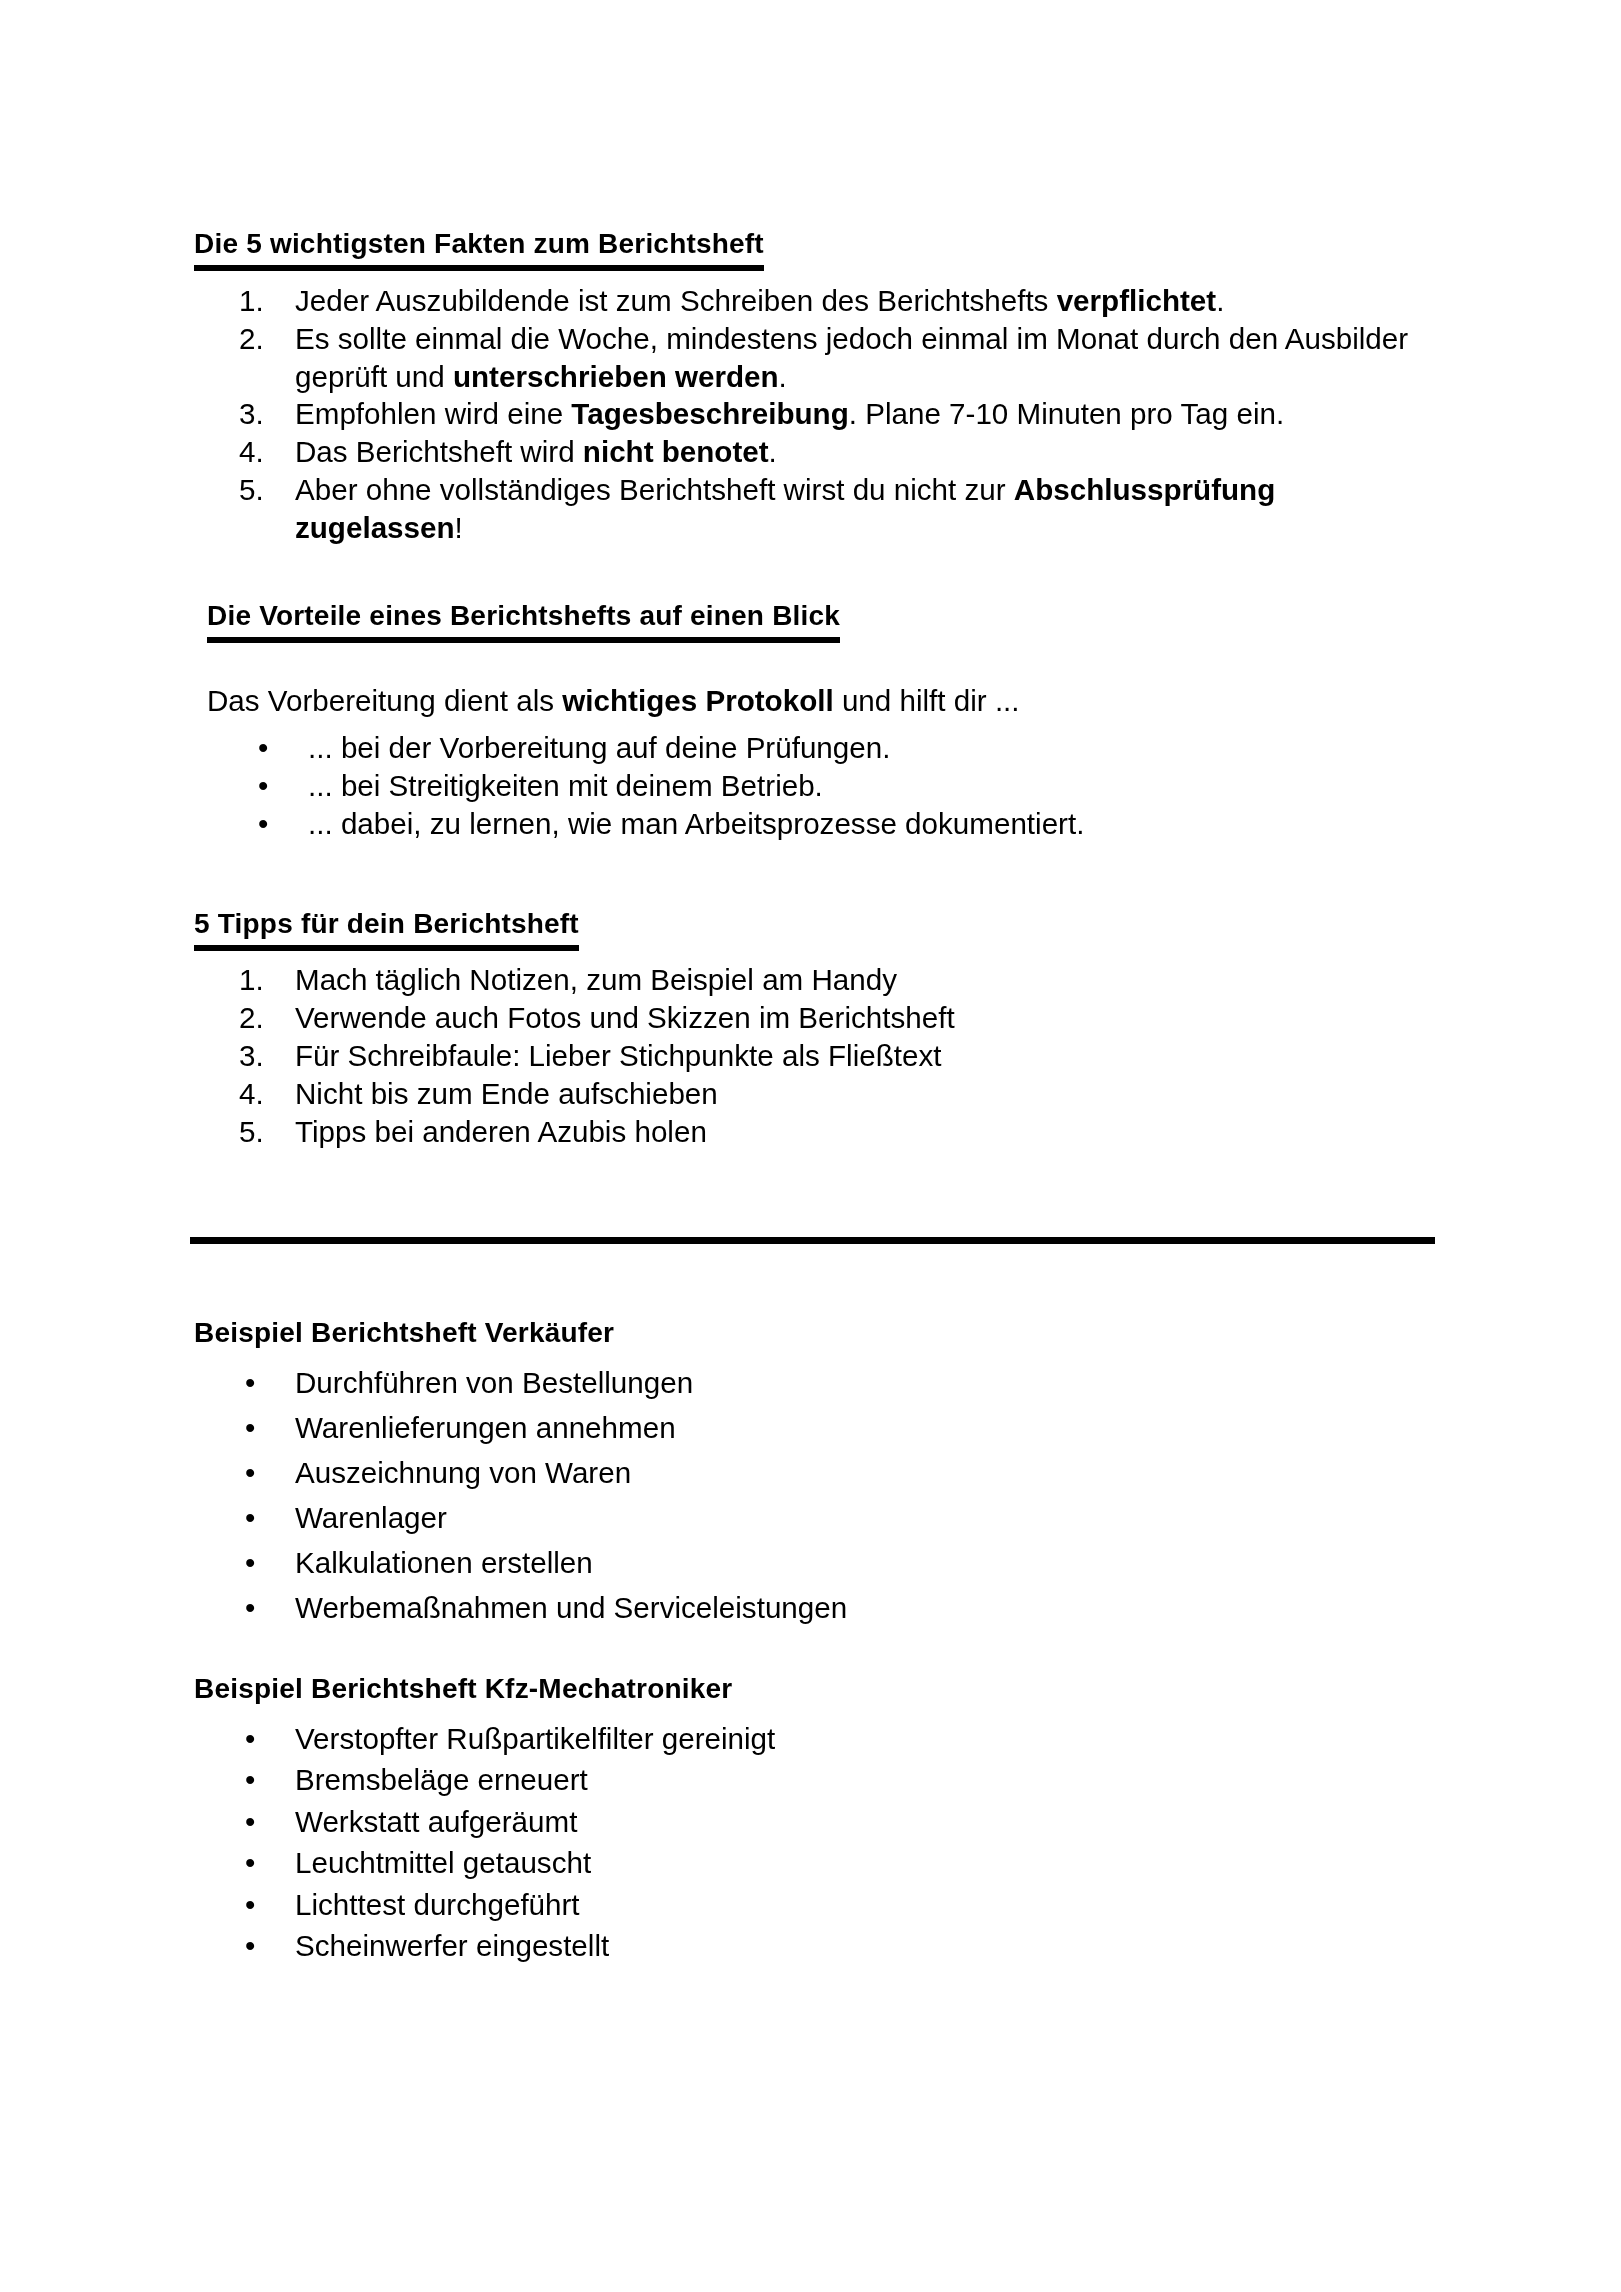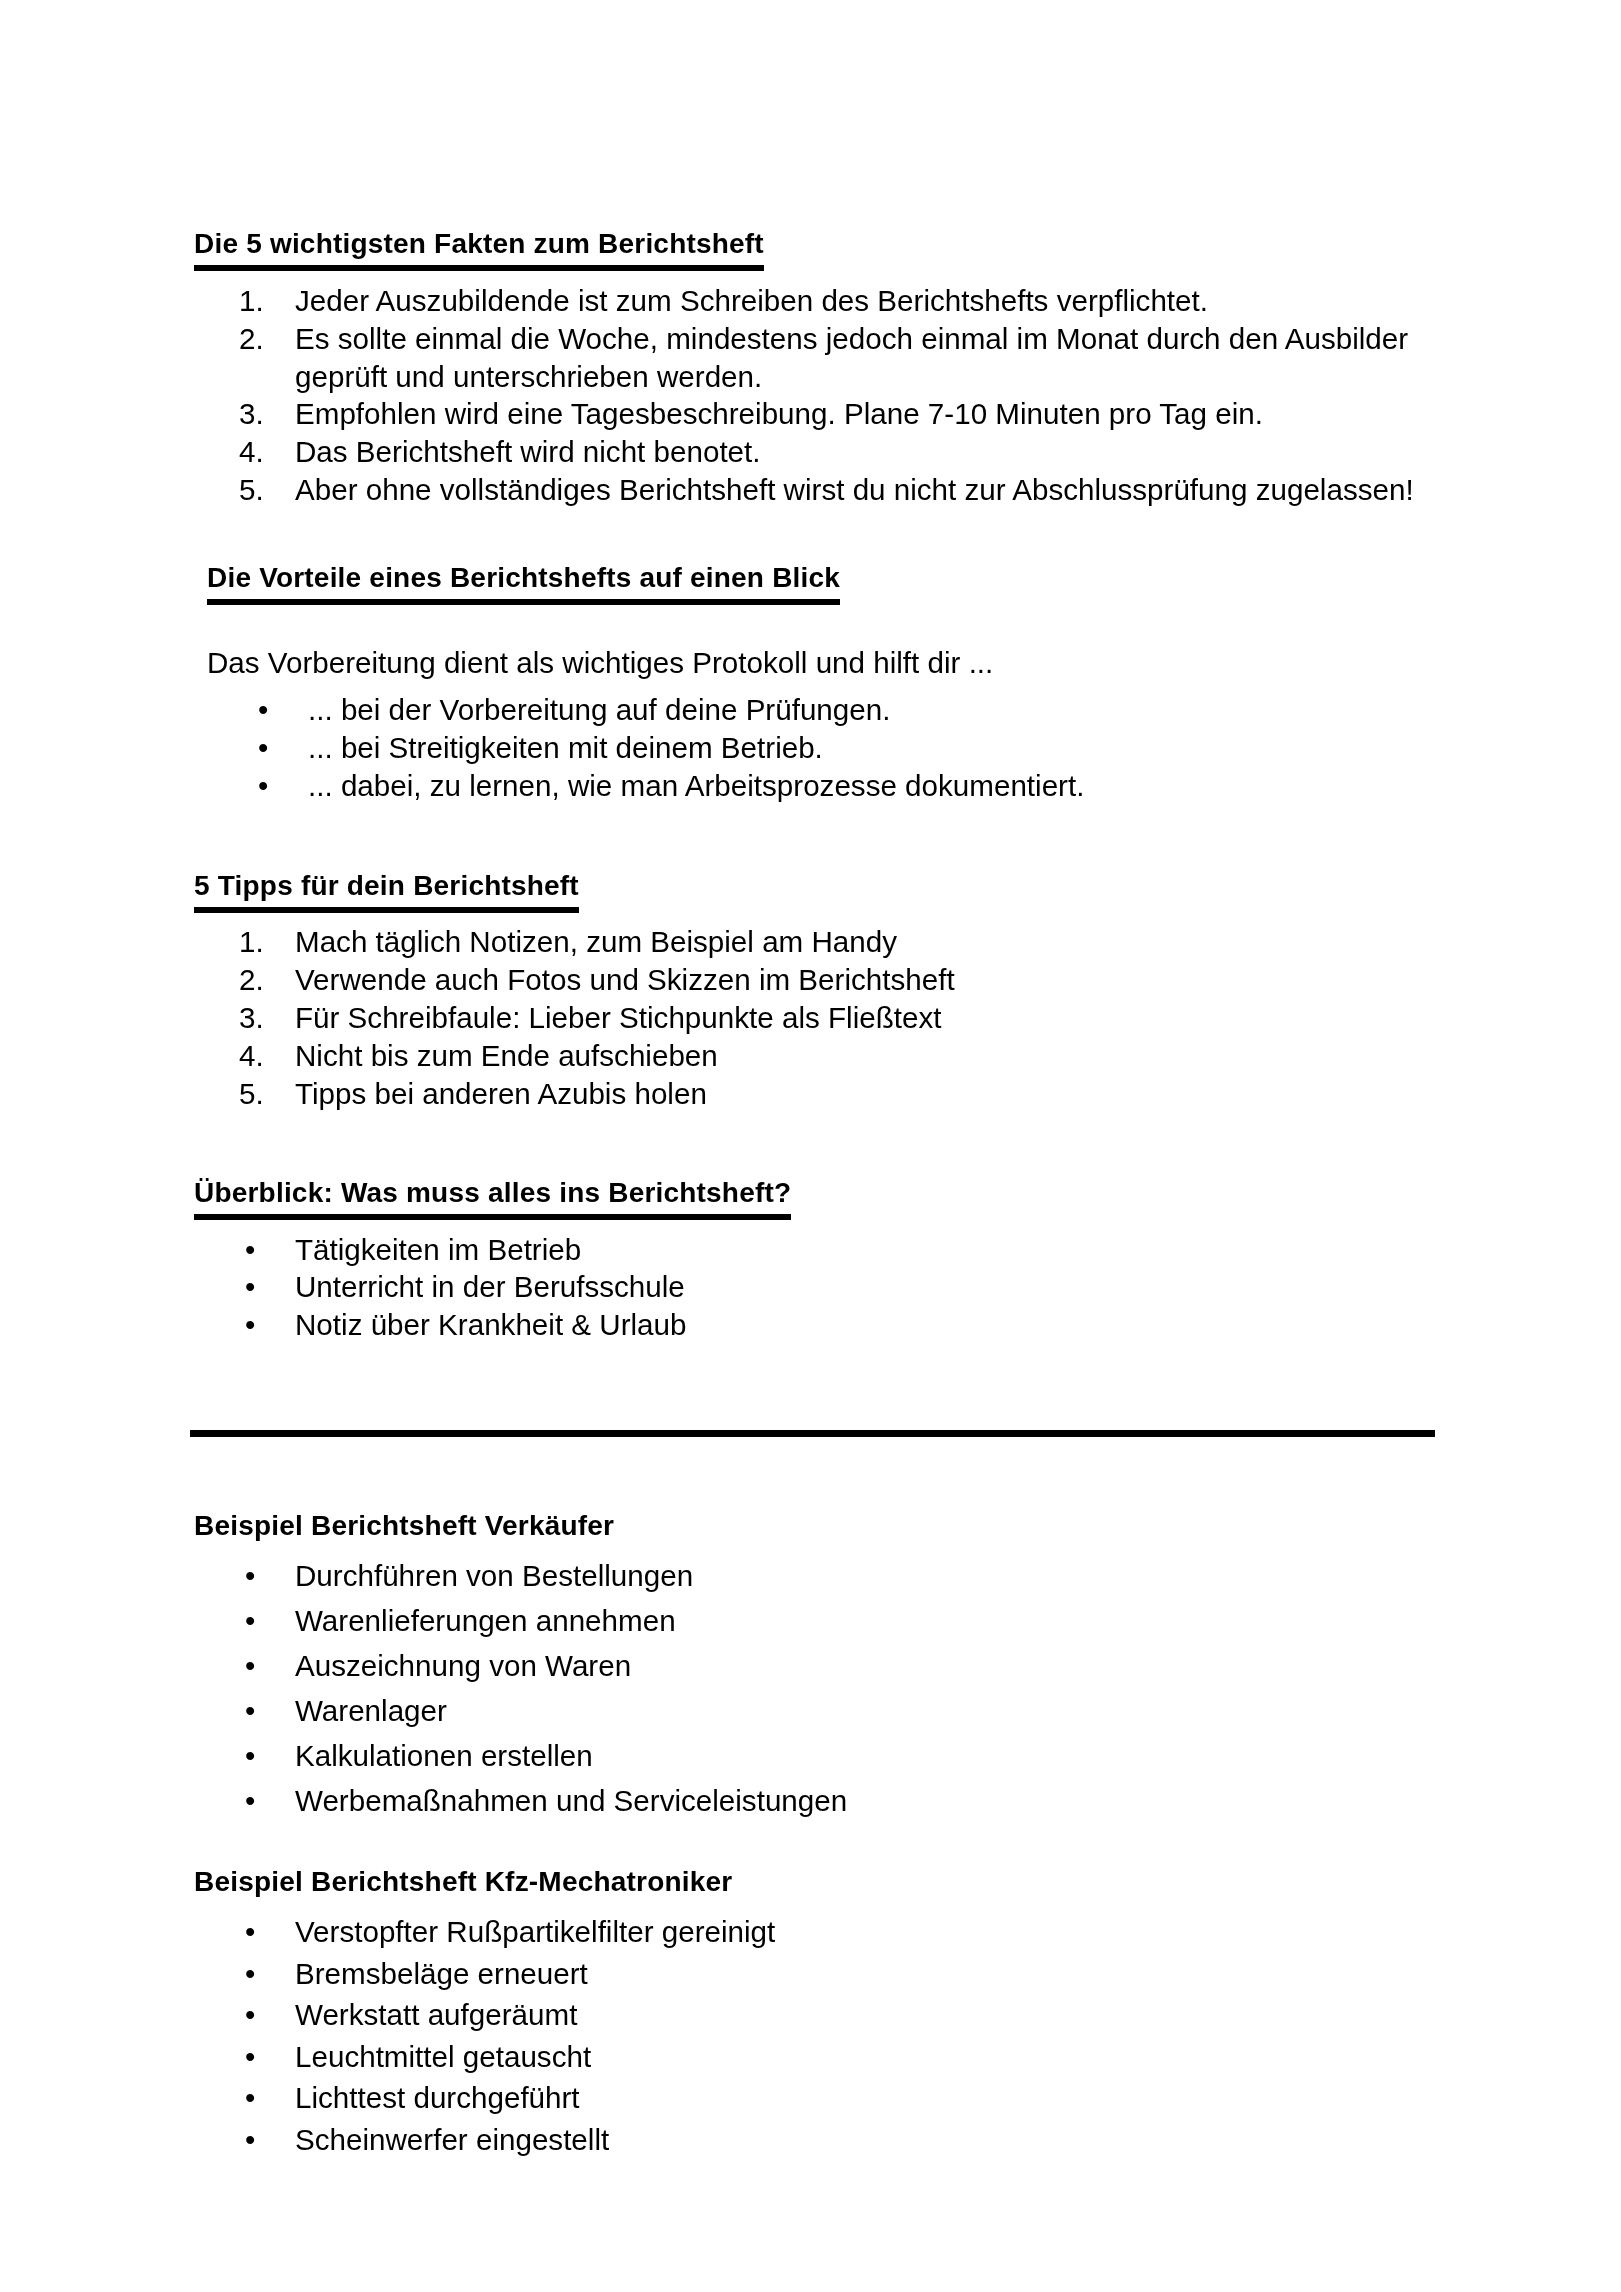--- a/index.html
+++ b/index.html
@@ -21,21 +21,21 @@
     font-weight: 700;
     margin: 0 0 10.7px 0;
     letter-spacing: 0.2px;
   }
   .h .u {
     display: inline-block;
     border-bottom: 6.3px solid #000000;
     padding-bottom: 4.5px;
   }
   .h-plain { margin-bottom: 14.3px; }
-  .b { font-weight: 400; }
+  .b { font-weight: 700; }
   .list { list-style: none; margin: 0; padding: 0; }
   .num { counter-reset: n; }
   .num > li { counter-increment: n; position: relative; padding-left: 101px; }
   .num > li::before { content: counter(n) "."; position: absolute; left: 45px; }
   .dot > li { position: relative; padding-left: 101px; }
   .dot > li::before { content: "\2022"; position: absolute; left: 51px; }
   .spaced  > li { margin-bottom: 3.6px; }
   .spaced2 > li { margin-bottom: 7.2px; }
   .intro { margin: 39px 0 9px 0; }
   #sec-vorteile   { margin-top: 52px; margin-left: 13px; }
@@ -80,28 +80,20 @@
     <h2 class="h"><span class="u">5 Tipps für dein Berichtsheft</span></h2>
     <ol class="list num">
       <li><span>Mach täglich Notizen, zum Beispiel am Handy</span></li>
       <li><span>Verwende auch Fotos und Skizzen im Berichtsheft</span></li>
       <li><span>Für Schreibfaule: Lieber Stichpunkte als Fließtext</span></li>
       <li><span>Nicht bis zum Ende aufschieben</span></li>
       <li><span>Tipps bei anderen Azubis holen</span></li>
     </ol>
   </section>
 
-  <section class="sec" id="sec-ueberblick">
-    <h2 class="h"><span class="u">Überblick: Was muss alles ins Berichtsheft?</span></h2>
-    <ul class="list dot">
-      <li><span>Tätigkeiten im Betrieb</span></li>
-      <li><span>Unterricht in der Berufsschule</span></li>
-      <li><span>Notiz über Krankheit &amp; Urlaub</span></li>
-    </ul>
-  </section>
 
   <hr class="divider">
 
   <section class="sec" id="sec-verkaeufer">
     <h2 class="h h-plain">Beispiel Berichtsheft Verkäufer</h2>
     <ul class="list dot spaced2">
       <li><span>Durchführen von Bestellungen</span></li>
       <li><span>Warenlieferungen annehmen</span></li>
       <li><span>Auszeichnung von Waren</span></li>
       <li><span>Warenlager</span></li>

